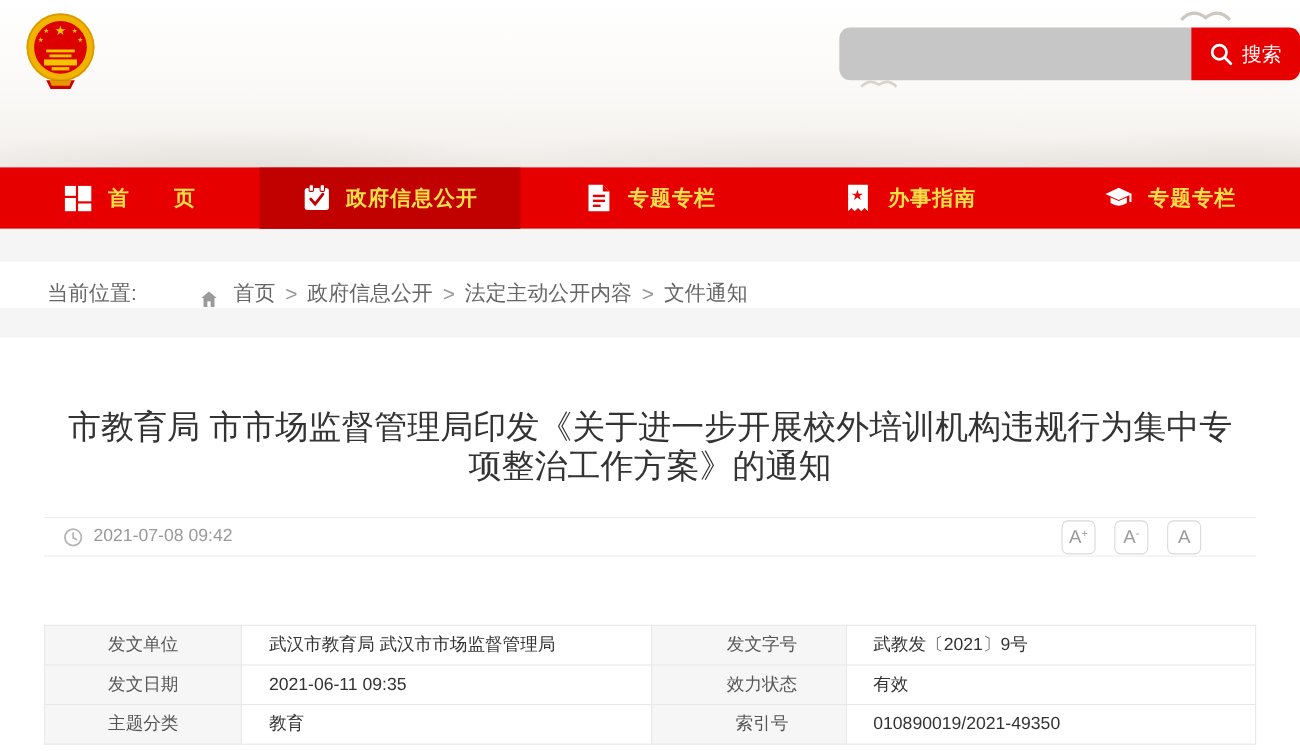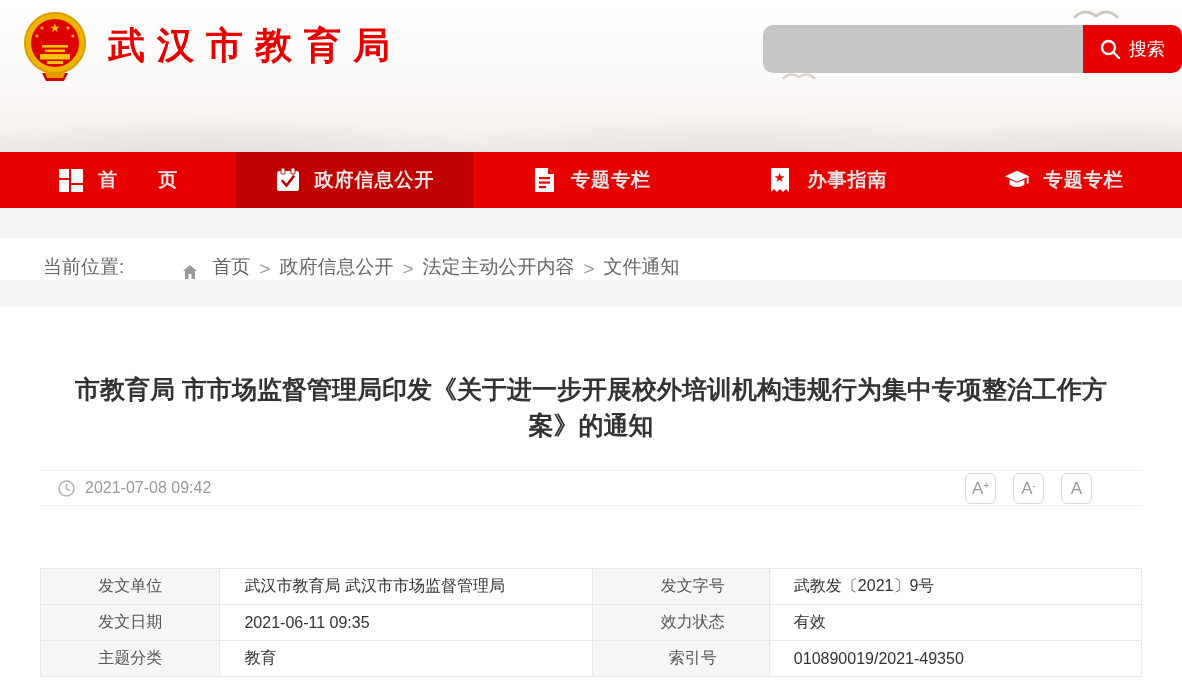--- a/index.html
+++ b/index.html
@@ -24,38 +24,38 @@
   .search-input { width:320px; height:48px; border:none; outline:none; background:#c6c6c6;
     border-radius:10px 0 0 10px; padding:0 14px; font-size:16px; color:#333; }
   .search-btn { width:99px; height:48px; border:none; background:#e60000; color:#fff;
     border-radius:0 10px 10px 0; font-size:18px; display:flex; align-items:center;
     justify-content:center; gap:8px; cursor:pointer; }
   .bird { position:absolute; z-index:1; }
 
   
   .nav { display:flex; height:56px; background:#e60000; }
   .nav-item { flex:1; display:flex; align-items:center; justify-content:center; gap:14px;
-    color:#e5e5e5; font-size:19px; font-weight:bold; cursor:pointer; letter-spacing:1px; }
+    color:#fde047; font-size:19px; font-weight:bold; cursor:pointer; letter-spacing:1px; }
   .nav-item.active { background:#c10000; }
   .nav-ico { width:26px; height:26px; flex:0 0 auto; }
 
   
   .strip-a { height:30px; background:#f5f5f5; }
   .strip-b { height:27px; background:#f5f5f5; }
   .breadcrumb { height:42px; background:#fff; display:flex; align-items:flex-end;
     padding:0 43px; font-size:19px; color:#666; }
   .bc-prefix { margin-right:58px; }
   .bc-home { width:16px; height:16px; margin-right:14px; }
   .bc-link { color:#666; cursor:pointer; }
   .bc-sep { color:#999; margin:0 9px; }
 
   
   .content { background:#fff; padding:0 40px; }
   .article-title { margin:64px auto 0; max-width:1060px; text-align:center;
-    font-size:25px; line-height:36px; font-weight:bold; color:#333; }
+    font-size:30px; line-height:36px; font-weight:normal; color:#333; }
   .meta-row { margin-top:27px; height:36px; border-top:1px solid #ededed; border-bottom:1px solid #ededed;
     display:flex; align-items:center; justify-content:space-between; padding:0 50px 0 18px; }
   .meta-date { display:flex; align-items:center; gap:10px; color:#999; font-size:16px; }
   .font-btns { display:flex; gap:17px; }
   .font-btn { width:31px; height:31px; border:1px solid #d9d9d9; border-radius:6px; background:#fff;
     color:#999; font-size:17px; line-height:1; display:flex; align-items:flex-end; justify-content:center;
     padding-bottom:6px; cursor:pointer; font-family:"Liberation Sans",sans-serif; }
   .font-btn sup { font-size:10px; line-height:1; transform:translateY(-6px); }
 
   
@@ -89,21 +89,20 @@
       <text x="15" y="27" font-size="6" fill="#f5c400" text-anchor="middle">★</text>
       <text x="51" y="27" font-size="6" fill="#f5c400" text-anchor="middle">★</text>
       <rect x="20" y="34" width="26" height="2.6" fill="#f5c400"></rect>
       <rect x="23" y="38.5" width="20" height="2.6" fill="#f5c400"></rect>
       <rect x="18" y="43" width="30" height="5.5" fill="#f5c400"></rect>
       <rect x="25" y="50" width="16" height="3" fill="#f5c400"></rect>
       <path d="M20 62 L46 62 L42 70 L24 70 Z" fill="#cc0000"></path>
       <path d="M23 62 L43 62 L41 67 L25 67 Z" fill="#e8b400" opacity="0.85"></path>
     </svg>
     <div class="brand-text">
-      <div class="brand-title">武汉市教育局</div>
     </div>
   </div>
 
   <div class="search">
     <input class="search-input" type="text" value="" style="">
     <button class="search-btn">
       <svg width="21" height="21" viewBox="0 0 21 21">
         <circle cx="8.5" cy="8.5" r="6.5" fill="none" stroke="#fff" stroke-width="2.4"></circle>
         <line x1="13.5" y1="13.5" x2="19" y2="19" stroke="#fff" stroke-width="2.4" stroke-linecap="round"></line>
       </svg>

